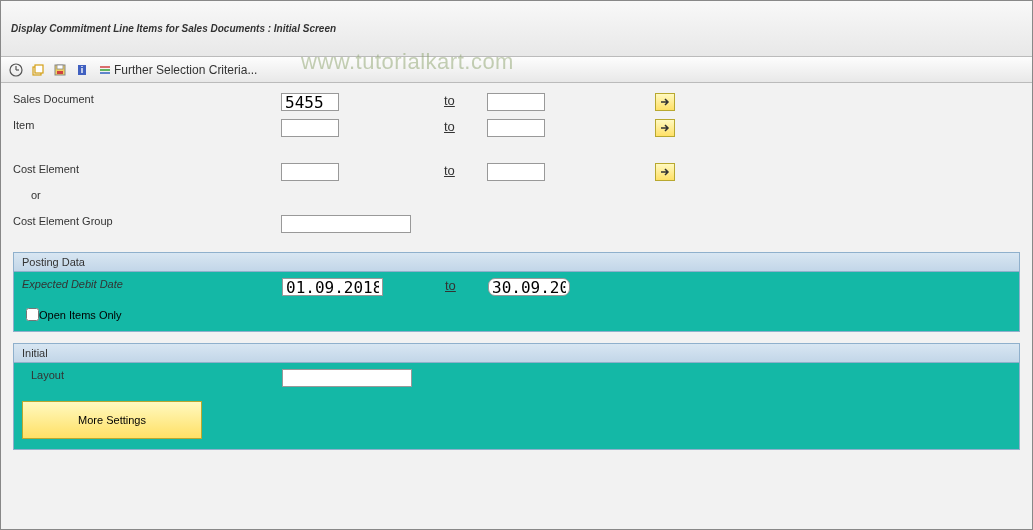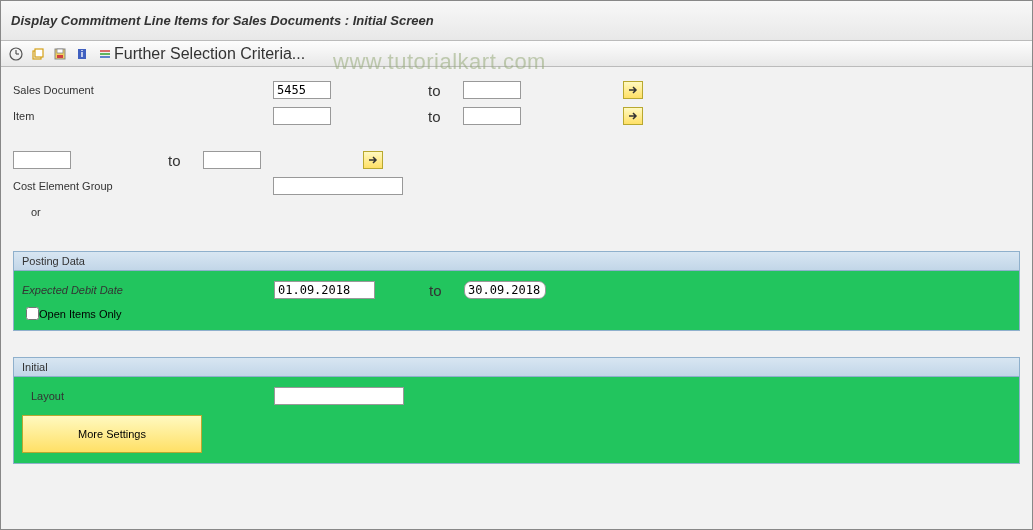--- a/index.html
+++ b/index.html
@@ -9,22 +9,22 @@
       background: #f2f2f2;
       width: 1033px;
       height: 530px;
       overflow: hidden;
       position: relative;
       border: 1px solid #888;
     }
     .title-bar {
       background: linear-gradient(to bottom, #f8f8f8, #e8e8e8);
       border-bottom: 1px solid #bbb;
-      padding: 12px 10px;
-      font-size: 13px;
+      padding: 22px 10px;
+      font-size: 10px;
       font-weight: bold;
       font-style: italic;
       color: #333;
     }
     .toolbar {
       background: linear-gradient(to bottom, #fdfdfd, #e8e8e8);
       border-bottom: 1px solid #bbb;
       padding: 3px 6px;
       display: flex;
       align-items: center;
@@ -35,75 +35,76 @@
       width: 18px;
       height: 18px;
       display: inline-flex;
       align-items: center;
       justify-content: center;
       cursor: pointer;
     }
     .toolbar-text-btn {
       display: inline-flex;
       align-items: center;
-      font-size: 16px;
+      font-size: 12px;
       color: #333;
       padding: 1px 4px;
       cursor: pointer;
       gap: 3px;
     }
     .content {
       padding: 10px 12px;
     }
     .row {
       display: flex;
-      align-items: center;
       height: 26px;
+      gap: 8px;
     }
     .label {
       width: 260px;
       font-size: 11px;
       color: #333;
     }
     .label-indent {
       padding-left: 18px;
     }
     input[type=text] {
       border: 1px solid #999;
       background: #fff;
-      font-size: 12px;
+      font-size: 16px;
       padding: 1px 3px;
       height: 18px;
       font-family: monospace;
     }
     .input-wide { width: 130px; }
     .input-short { width: 58px; }
     .to-col {
       width: 50px;
-      font-size: 15px;
+      font-size: 13px;
       color: #333;
       text-align: left;
       padding-left: 15px;
+      text-decoration: underline;
     }
     .from-col { width: 140px; }
     .to-input-col { width: 160px; }
     .multi-btn {
       width: 20px;
       height: 18px;
       background: linear-gradient(to bottom, #fff9c0, #ffe066);
       border: 1px solid #b8a830;
       display: inline-flex;
       align-items: center;
       justify-content: center;
       cursor: pointer;
     }
     .group-box {
       border: 1px solid #8fb0cc;
-      background: #22c55e;
-      margin-top: 26px;
+      background: #14b8a6;
+      margin-top: 11px;
     }
     .group-header {
       background: linear-gradient(to bottom, #d8e6f2, #c2d6e8);
       border-bottom: 1px solid #8fb0cc;
       padding: 3px 8px;
       font-size: 11px;
       color: #333;
     }
     .group-body {
       padding: 6px 8px 10px 8px;
@@ -125,21 +126,20 @@
     }
     .watermark {
       position: absolute;
       top: 48px;
       left: 300px;
       font-size: 22px;
       color: rgba(150, 170, 120, 0.55);
       font-family: Arial, sans-serif;
       pointer-events: none;
       letter-spacing: 0.5px;
-      margin-left: 32px;
     }
     .highlighted {
       background: #cce4ff;
       border: 1px solid #3a7fc4;
     }
     .spacer-row { height: 18px; }
   </style>
 </head>
 <body>
 
@@ -206,37 +206,38 @@
     <span class="multi-btn">
       <svg width="10" height="10" viewBox="0 0 10 10">
           <path d="M1 5 L7 5 M5 2 L8 5 L5 8" fill="none" stroke="#333" stroke-width="1.5"></path>
         </svg>
     </span>
   </div>
 
   <div class="spacer-row"></div>
 
   <div class="row">
+    <div class="label">Cost Element</div>
     <div class="from-col"><input type="text" class="input-short" value="" style=""></div>
     <div class="to-col">to</div>
     <div class="to-input-col"><input type="text" class="input-short" value="" style=""></div>
     <span class="multi-btn">
       <svg width="10" height="10" viewBox="0 0 10 10">
           <path d="M1 5 L7 5 M5 2 L8 5 L5 8" fill="none" stroke="#333" stroke-width="1.5"></path>
         </svg>
     </span>
   </div>
 
   <div class="row">
+    <div class="label label-indent">or</div>
+  </div>
+
+  <div class="row">
     <div class="label">Cost Element Group</div>
     <div><input type="text" class="input-wide" value="" style=""></div>
-  </div>
-
-  <div class="row">
-    <div class="label label-indent">or</div>
   </div>
 
   <div class="group-box">
     <div class="group-header">Posting Data</div>
     <div class="group-body">
       <div class="row">
         <div class="label" style="width:252px;font-style:italic;">Expected Debit Date</div>
         <div class="from-col"><input type="text" style="width: 101px;" value="01.09.2018"></div>
         <div class="to-col">to</div>
         <div><input type="text" style="width: 82px; border-radius: 7px;" value="30.09.2018"></div>

